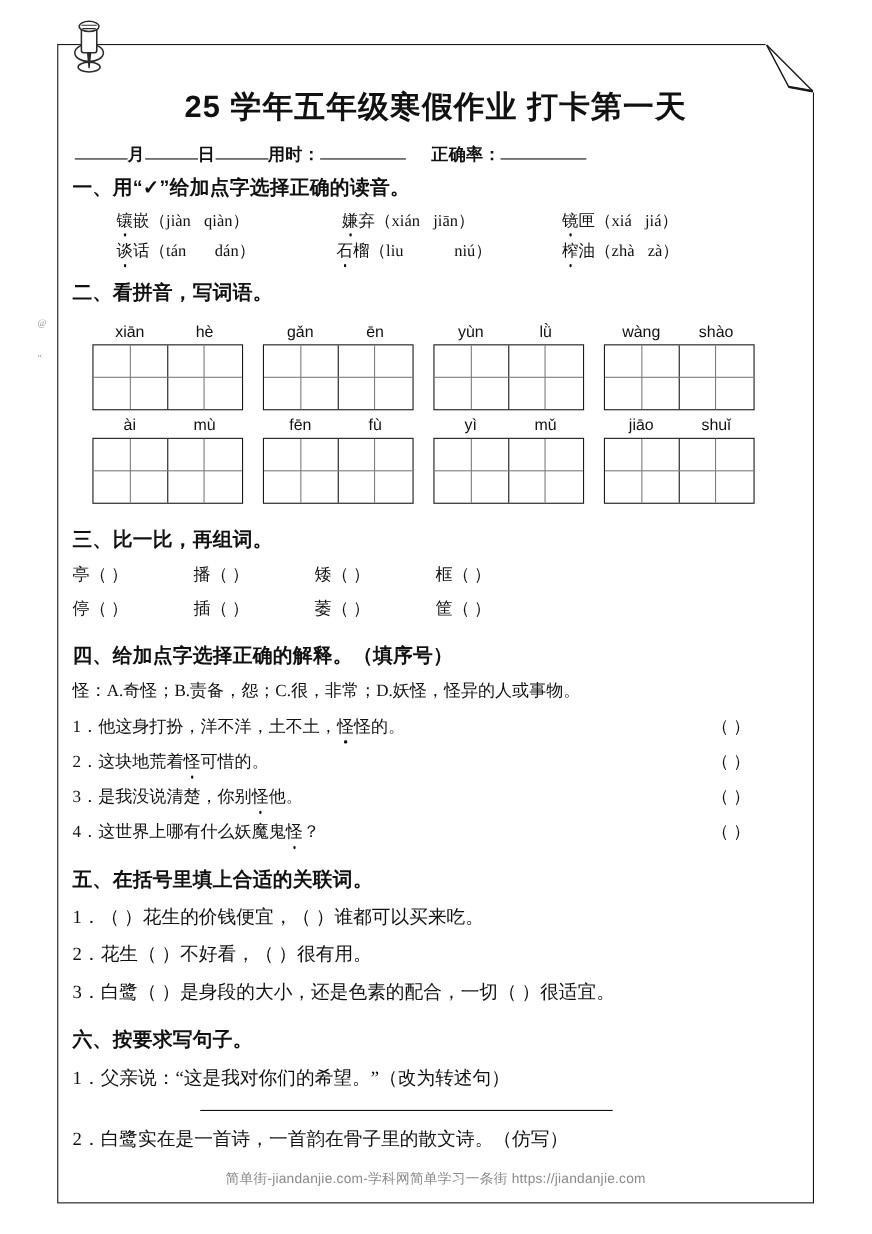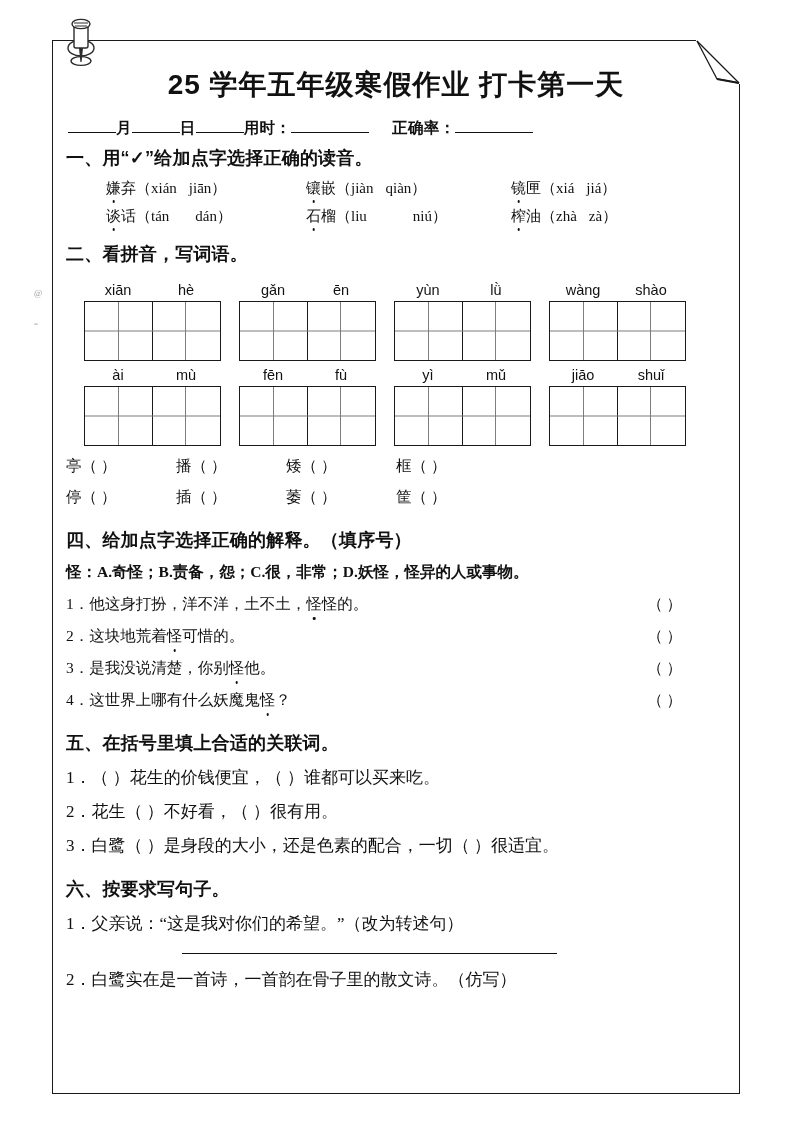--- a/index.html
+++ b/index.html
@@ -64,21 +64,21 @@
   }
 
   
   .content {
     position: absolute;
     left: 52px;
     top: 40px;
     width: 688px;
     height: 1054px;
     box-sizing: border-box;
-    padding: 0 10px;
+    padding: 12px 10px;
   }
 
   .title {
     text-align: center;
     font-family: "Liberation Sans", sans-serif;
     font-weight: bold;
     font-size: 28px;
     letter-spacing: 1px;
     margin: 26px 0 0 0;
     white-space: nowrap;
@@ -212,21 +212,20 @@
   }
   .qtext { flex: 0 0 auto; white-space: nowrap; }
   .qspacer { flex: 1 1 auto; }
   .qparen { flex: 0 0 auto; white-space: nowrap; padding-right: 48px; }
   .defline {
     font-size: 15.5px;
     font-family: "Liberation Serif", serif;
     margin-top: 10px;
     padding-left: 4px;
     white-space: nowrap;
-    font-weight: bold;
   }
   .plainline {
     font-size: 17px;
     font-family: "Liberation Serif", serif;
     margin-top: 11px;
     padding-left: 4px;
     white-space: nowrap;
   }
   .answer-rule {
     height: 0;
@@ -280,22 +279,22 @@
 
   <div class="title">25 学年五年级寒假作业  打卡第一天</div>
 
   <div class="meta-line">
     <span class="blank-u bu-sm"></span><span>月</span><span class="blank-u bu-sm"></span><span>日</span><span class="blank-u bu-sm"></span><span>用时：</span><span class="blank-u bu-lg"></span>&nbsp;&nbsp;&nbsp;&nbsp;&nbsp;<span>正确率：</span><span class="blank-u bu-lg"></span>
   </div>
 
   <div class="sec-head">一、用“✓”给加点字选择正确的读音。</div>
 
   <div class="s1-row">
+    <span class="s1-item i2"><span class="dotchar">镶</span><span>嵌</span><span>（</span><span>jiàn</span><span class="py-gap"></span><span>qiàn</span><span>）</span></span>
     <span class="s1-item i1"><span class="dotchar">嫌</span><span>弃</span><span>（</span><span>xián</span><span class="py-gap"></span><span>jiān</span><span>）</span></span>
-    <span class="s1-item i2"><span class="dotchar">镶</span><span>嵌</span><span>（</span><span>jiàn</span><span class="py-gap"></span><span>qiàn</span><span>）</span></span>
     <span class="s1-item i3"><span class="dotchar">镜</span><span>匣</span><span>（</span><span>xiá</span><span class="py-gap"></span><span>jiá</span><span>）</span></span>
   </div>
 
   <div class="s1-row">
     <span class="s1-item i1"><span class="dotchar">谈</span><span>话</span><span>（</span><span>tán</span><span class="py-gap" style="width:26px"></span><span>dán</span><span>）</span></span>
     <span class="s1-item i2"><span class="dotchar">石</span><span>榴</span><span>（</span><span>liu</span><span class="py-gap" style="width:46px"></span><span>niú</span><span>）</span></span>
     <span class="s1-item i3"><span class="dotchar">榨</span><span>油</span><span>（</span><span>zhà</span><span class="py-gap"></span><span>zà</span><span>）</span></span>
   </div>
 
   <div class="sec-head" style="margin-top:16px;">二、看拼音，写词语。</div>
@@ -403,20 +402,21 @@
           <span class="tian">
             <span class="cell"></span>
             <span class="cell heavy"></span>
             <span class="cell"></span>
             <span class="cell"></span>
           </span>
         </span>
     </div>
   </div>
 
+  <div class="sec-head" style="margin-top:20px;">三、比一比，再组词。</div>
 
   <div class="s3-row">
     <span class="s3-item">亭（    ）</span>
     <span class="s3-item">播（    ）</span>
     <span class="s3-item">矮（    ）</span>
     <span class="s3-item">框（    ）</span>
   </div>
   <div class="s3-row">
     <span class="s3-item">停（    ）</span>
     <span class="s3-item">插（    ）</span>
@@ -463,13 +463,14 @@
   <div class="sec-head" style="margin-top:20px;">五、在括号里填上合适的关联词。</div>
   <div class="plainline">1．（      ）花生的价钱便宜，（      ）谁都可以买来吃。</div>
   <div class="plainline">2．花生（      ）不好看，（      ）很有用。</div>
   <div class="plainline">3．白鹭（      ）是身段的大小，还是色素的配合，一切（      ）很适宜。</div>
 
   <div class="sec-head" style="margin-top:20px;">六、按要求写句子。</div>
   <div class="plainline">1．父亲说：“这是我对你们的希望。”（改为转述句）</div>
   <div class="answer-rule"></div>
   <div class="plainline" style="margin-top:14px;">2．白鹭实在是一首诗，一首韵在骨子里的散文诗。（仿写）</div>
 
+  <div class="footer-wm">简单街-jiandanjie.com-学科网简单学习一条街 https://jiandanjie.com</div>
 </div>
 
 </body></html>

